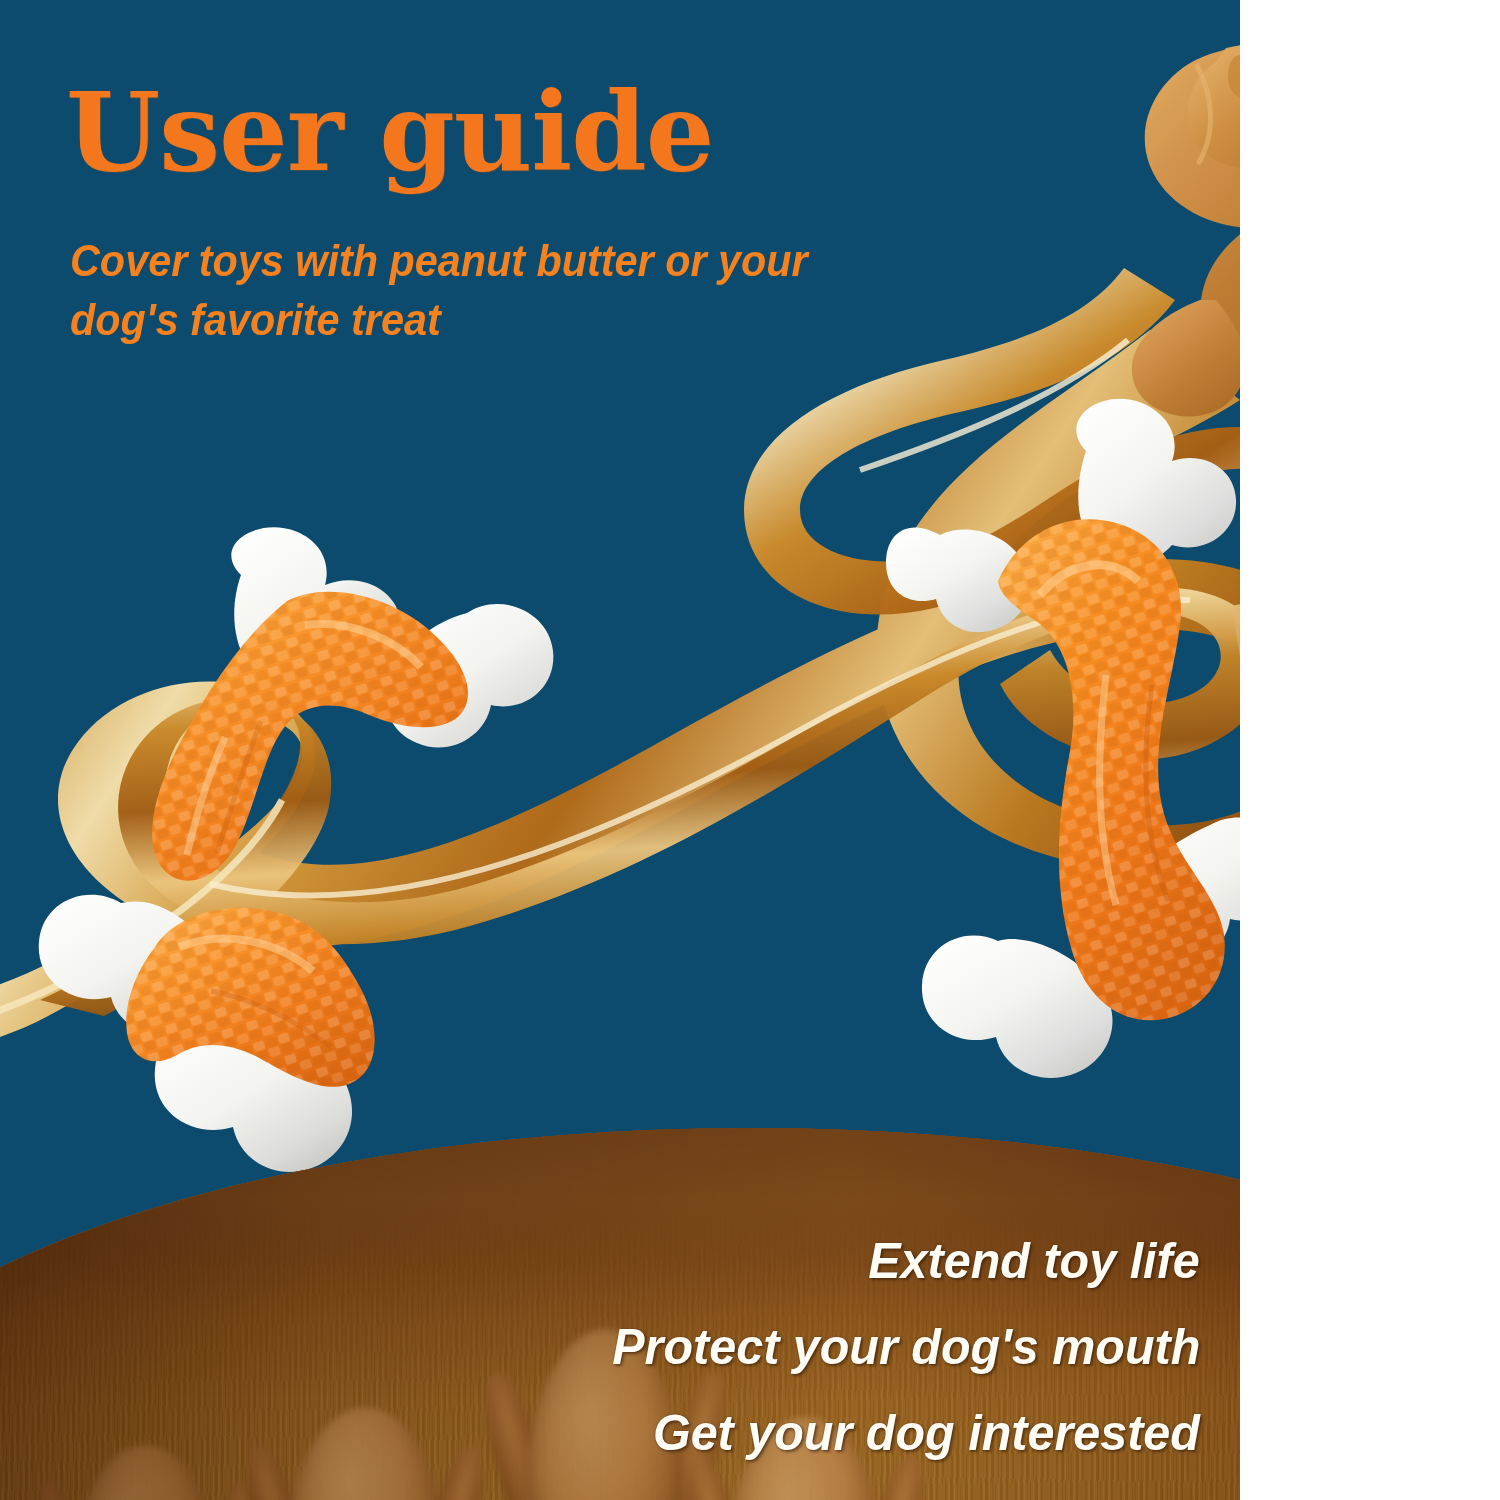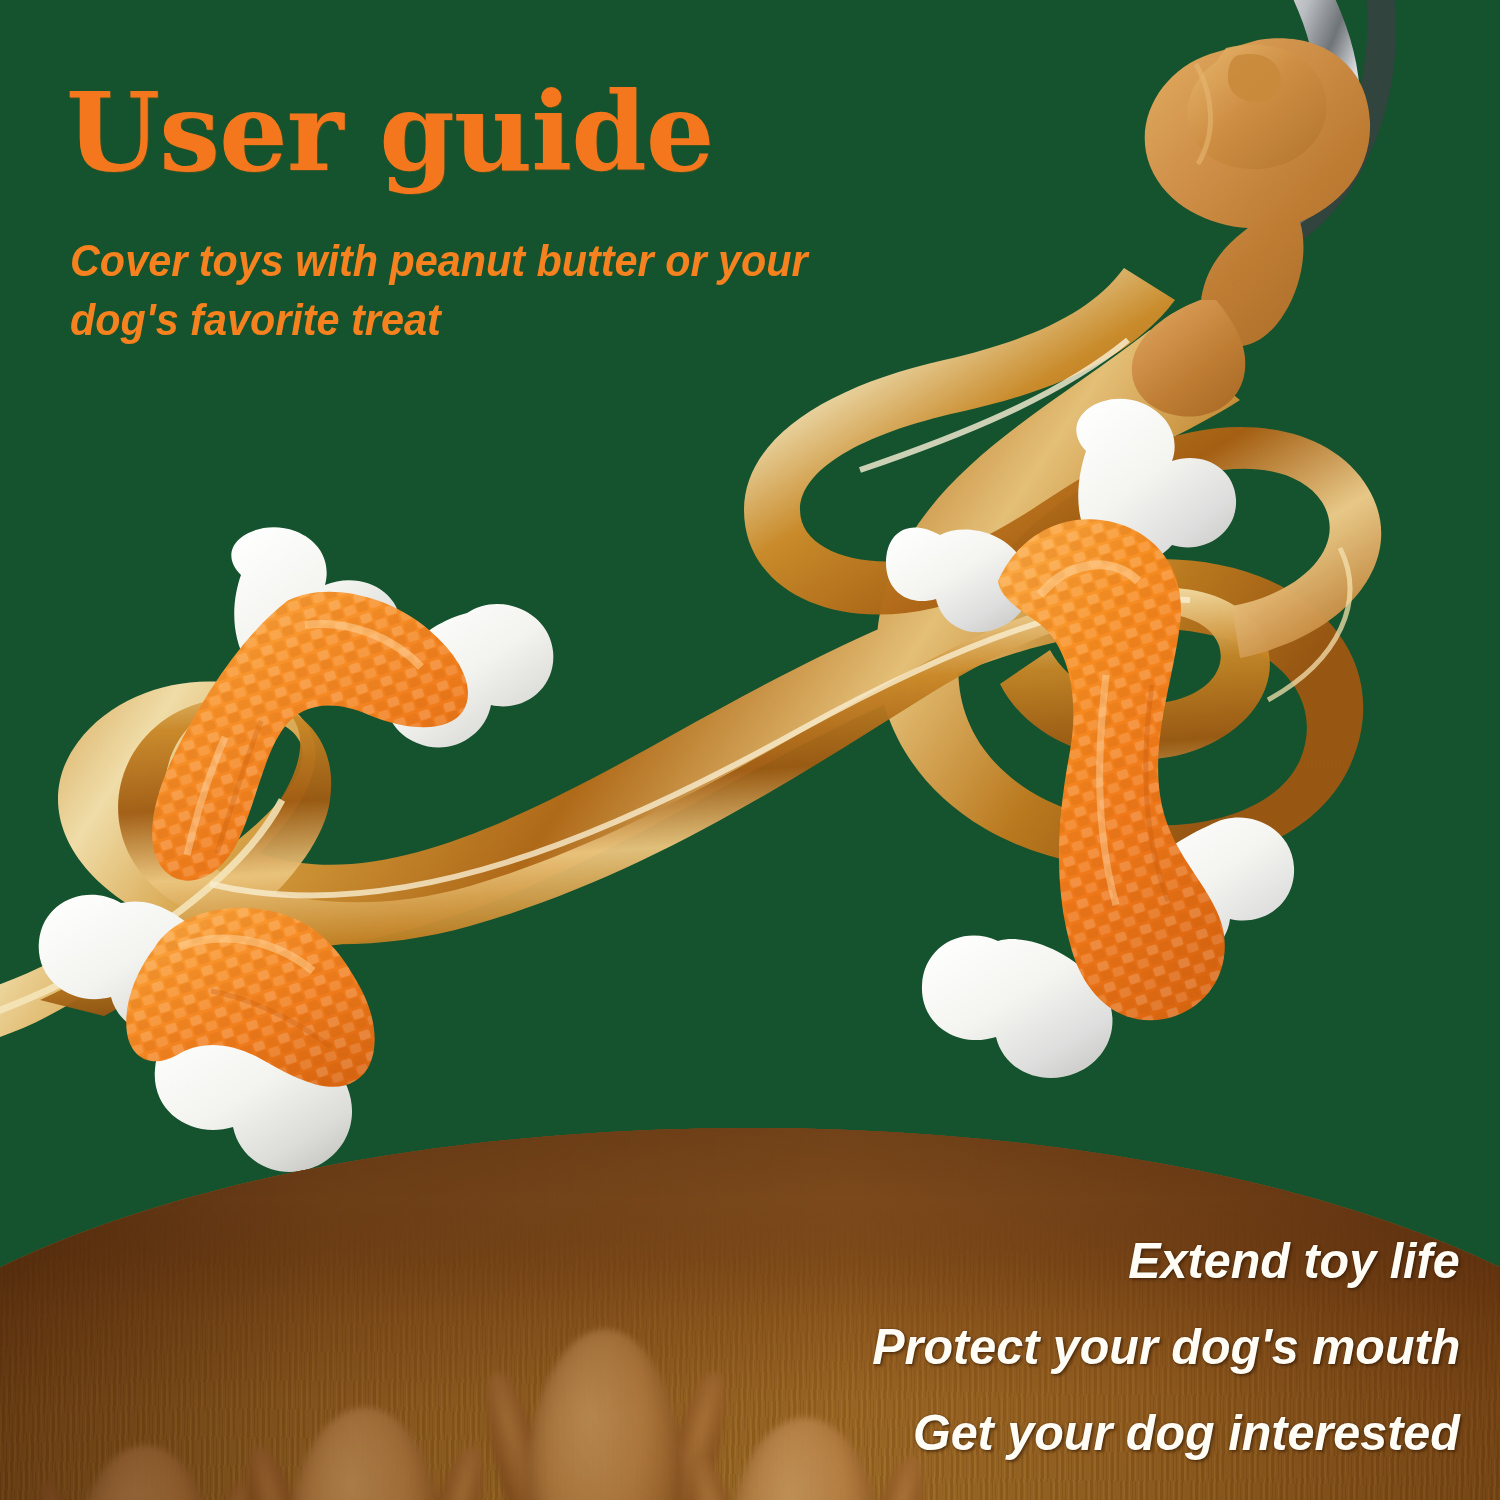--- a/index.html
+++ b/index.html
@@ -4,22 +4,22 @@
 <style>
   html,body{margin:0;padding:0;}
   body{
     width:1500px;height:1500px;
     background:#ffffff;
     font-family:"Liberation Sans", sans-serif;
     overflow:hidden;
     position:relative;
   }
   #stage{
-    position:absolute;left:0;top:0;width:1500px;height:1500px;
-    background:#14532d;overflow:hidden;
+    position:absolute;left:0;top:0;width:1240px;height:1500px;
+    background:#0c4a6e;overflow:hidden;
   }
   
   .title{
     position:absolute;left:66px;top:78px;
     font-family:"DejaVu Serif","Liberation Serif",serif;
     font-weight:bold;
     font-size:108px;
     line-height:1.0;
     letter-spacing:-1px;
     color:#F5771D;

